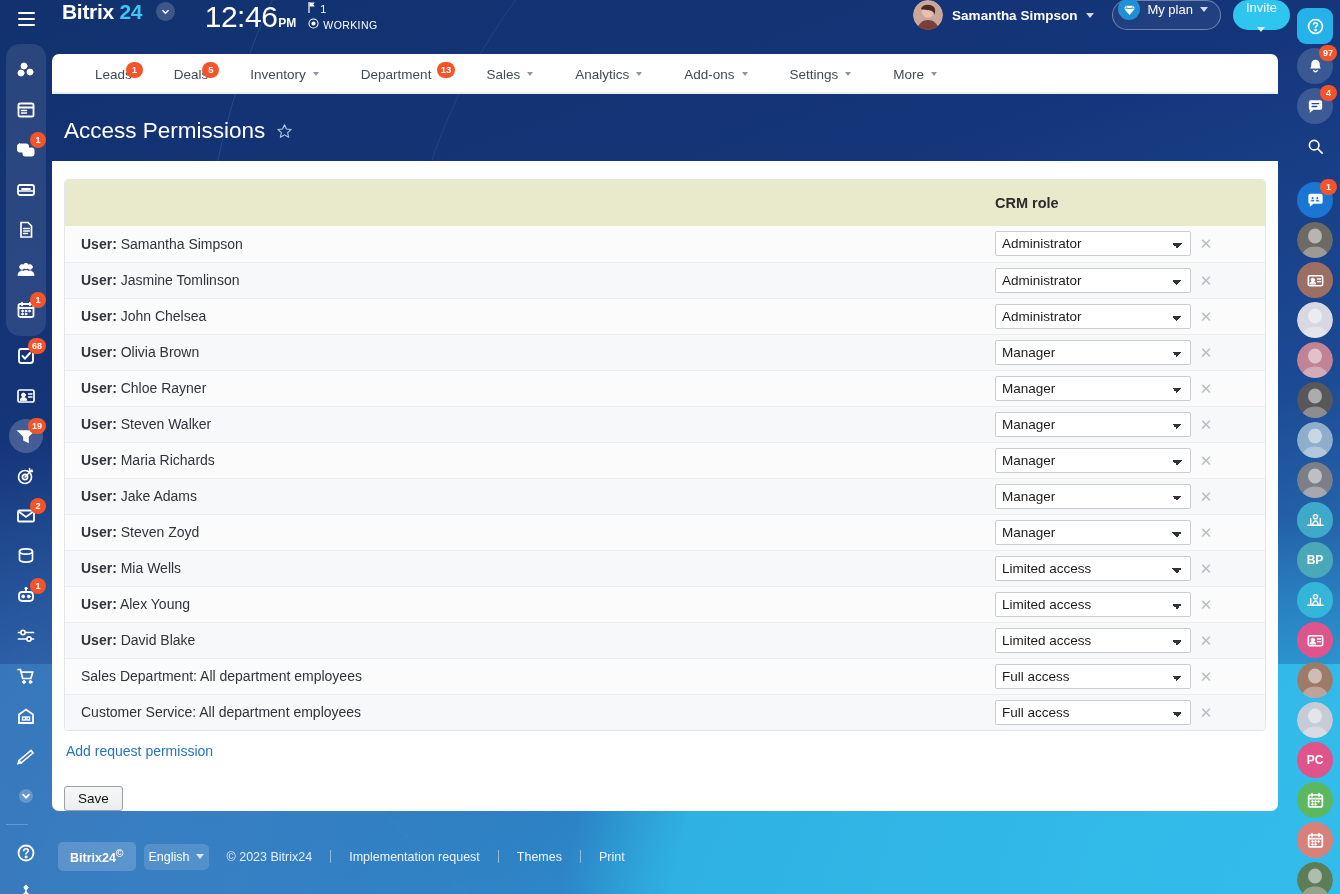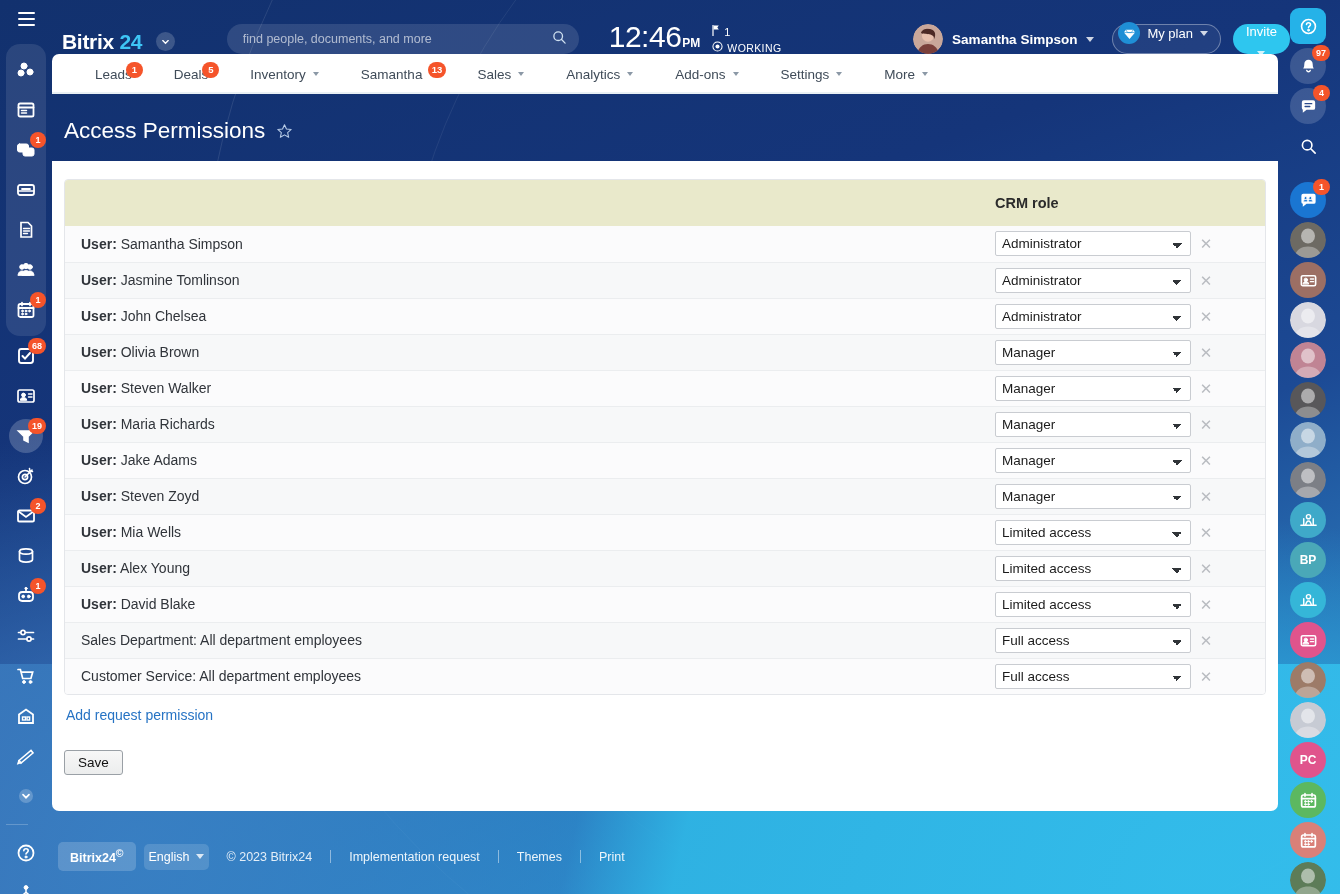--- a/index.html
+++ b/index.html
@@ -53,40 +53,40 @@
     position:absolute; top: 2px; right: 0px; min-width: 16px; height: 16px;
     background:#f5542a; color:#fff; border-radius: 9px; font-size: 9px; font-weight: bold;
     display:flex; align-items:center; justify-content:center; padding: 0 4px; z-index: 3;
     line-height: 1;
   }
   .rail-sep { width: 22px; height: 1px; background: rgba(255,255,255,0.22); margin: 8px 0; }
 
   
   .right-rail {
     position:absolute; right: 0; top: 0; width: 50px; height: 894px;
-    display:flex; flex-direction:column; padding-top: 8px;
+    display:flex; flex-direction:column; align-items:center; padding-top: 8px;
     z-index: 30; overflow: hidden;
   }
   .r-item { width: 36px; height: 36px; border-radius: 50%; margin-bottom: 4px; position: relative;
             display:flex; align-items:center; justify-content:center; cursor:pointer; flex: 0 0 auto;
             color:#fff; font-size: 12px; font-weight: bold; overflow: visible; }
   .r-item.sq { border-radius: 9px; background:#25b2e8; width: 36px; height: 36px; }
   .r-item.circ-dark { background: rgba(255,255,255,0.16); }
   .r-sep { width: 26px; height: 1px; background: rgba(255,255,255,0.18); margin: 6px 0 8px; }
   .r-badge {
     position:absolute; top:-3px; right:-4px; min-width:17px; height:16px; background:#f5542a;
     color:#fff; border-radius:9px; font-size:9px; font-weight:bold;
     display:flex; align-items:center; justify-content:center; padding:0 4px; line-height:1; z-index:4;
   }
   .av { width:36px; height:36px; border-radius:50%; overflow:hidden; }
 
   
   .topbar {
     position: absolute; left: 52px; top: 0; right: 50px; height: 54px;
-    display: flex; align-items: flex-end; z-index: 20;
+    display: flex; align-items: flex-start; z-index: 20;
   }
   .logo { font-size: 21px; font-weight: bold; color:#fff; letter-spacing:-0.3px; margin-left: 10px;}
   .logo .b24 { color:#3ec5f5; }
   .logo-caret {
     width: 19px; height: 19px; border-radius:50%; background: rgba(255,255,255,0.18);
     display:inline-flex; align-items:center; justify-content:center; margin-left: 8px;
     vertical-align: 3px;
   }
   .search {
     width: 352px; height: 30px; margin-left: 52px; border-radius: 16px;
@@ -554,29 +554,20 @@
   <div class="logo">
     <span>Bitrix</span>
     <span class="b24">24</span>
     <span class="logo-caret">
       <svg width="9" height="9" viewBox="0 0 10 10">
           <path d="M2 4l3 3 3-3" stroke="#fff" stroke-width="1.5" fill="none" stroke-linecap="round"></path>
         </svg>
     </span>
   </div>
 
-  <div class="search">
-    <input placeholder="find people, documents, and more" style="">
-    <span>
-      <svg width="15" height="15" viewBox="0 0 16 16">
-          <circle cx="6.6" cy="6.6" r="4.6" stroke="#cfe0f0" stroke-width="1.4" fill="none"></circle>
-          <path d="M10.2 10.2L14 14" stroke="#cfe0f0" stroke-width="1.4" stroke-linecap="round"></path>
-        </svg>
-    </span>
-  </div>
 
   <div class="clock">
     <span class="t">12:46</span>
     <span class="pm">PM</span>
   </div>
   <div class="status-col">
     <div class="flagline">
       <span>
         <svg width="8" height="11" viewBox="0 0 8 11">
             <path d="M1 0v11" stroke="#fff" stroke-width="1.2"></path>
@@ -633,21 +624,21 @@
     </div>
     <div class="nav-item">
       <span>Deals</span>
       <span class="nb">5</span>
     </div>
     <div class="nav-item">
       <span>Inventory</span>
       <span class="nav-chev"></span>
     </div>
     <div class="nav-item">
-      <span>Samantha</span>
+      <span>Department</span>
       <span class="nav-chev"></span>
       <span class="nb">13</span>
     </div>
     <div class="nav-item">
       <span>Sales</span>
       <span class="nav-chev"></span>
     </div>
     <div class="nav-item">
       <span>Analytics</span>
       <span class="nav-chev"></span>
@@ -715,20 +706,29 @@
           <tr>
             <td class="c-name"><span class="lbl-bold">User:</span> <span>Olivia Brown</span></td>
             <td class="c-role">
               <div class="role-cell">
                 <select class="role"><option value="Administrator">Administrator</option><option value="Manager" selected="">Manager</option><option value="Limited access">Limited access</option><option value="Full access">Full access</option><option value="No access">No access</option></select>
                 <span class="del-x">✕</span>
               </div>
             </td>
           </tr>
           <tr>
+            <td class="c-name"><span class="lbl-bold">User:</span> <span>Chloe Rayner</span></td>
+            <td class="c-role">
+              <div class="role-cell">
+                <select class="role"><option value="Administrator">Administrator</option><option value="Manager" selected="">Manager</option><option value="Limited access">Limited access</option><option value="Full access">Full access</option><option value="No access">No access</option></select>
+                <span class="del-x">✕</span>
+              </div>
+            </td>
+          </tr>
+          <tr>
             <td class="c-name"><span class="lbl-bold">User:</span> <span>Steven Walker</span></td>
             <td class="c-role">
               <div class="role-cell">
                 <select class="role"><option value="Administrator">Administrator</option><option value="Manager" selected="">Manager</option><option value="Limited access">Limited access</option><option value="Full access">Full access</option><option value="No access">No access</option></select>
                 <span class="del-x">✕</span>
               </div>
             </td>
           </tr>
           <tr>
             <td class="c-name"><span class="lbl-bold">User:</span> <span>Maria Richards</span></td>

